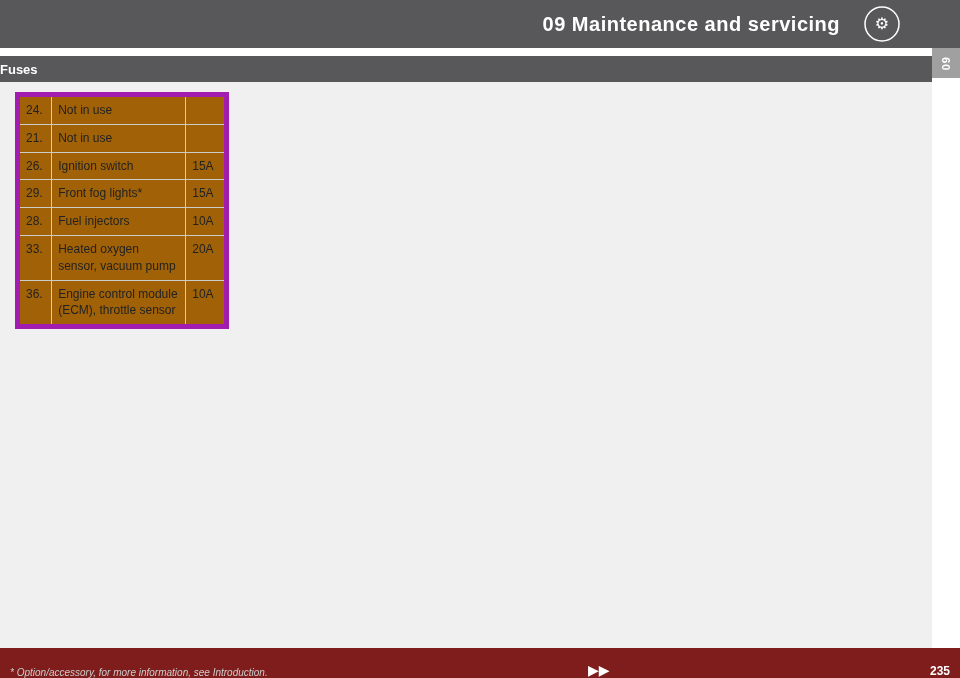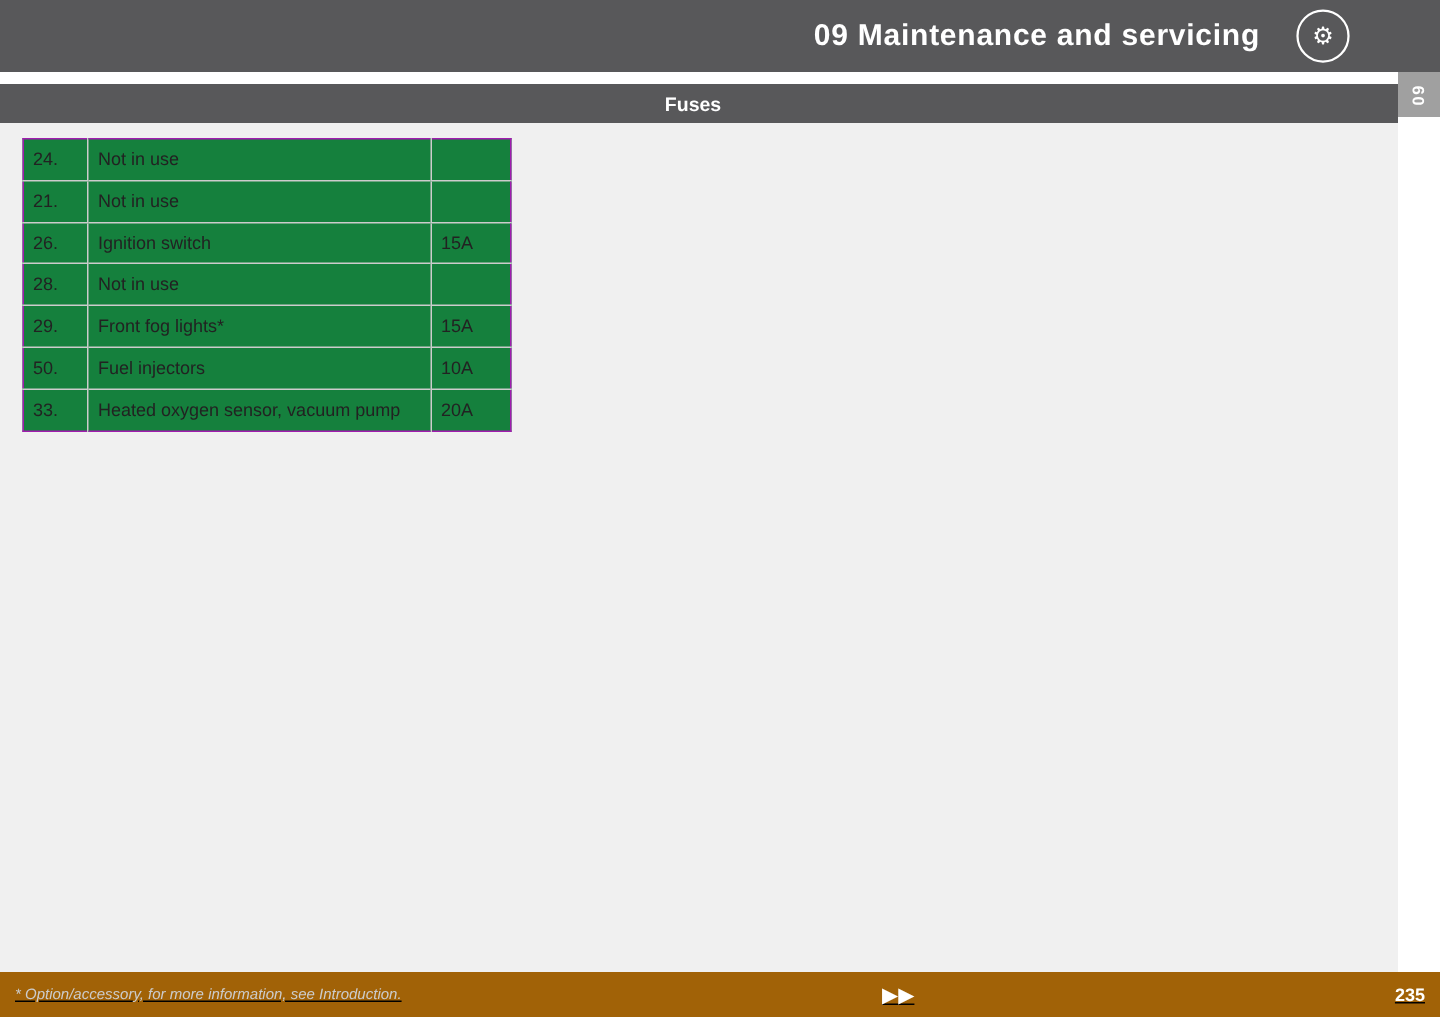--- a/index.html
+++ b/index.html
@@ -62,21 +62,21 @@
     
     .fuses-banner {
       position: absolute;
       top: 56px;
       left: 0;
       right: 28px;
       height: 26px;
       background: #58585a;
       display: flex;
       align-items: center;
-      justify-content: center;
+      justify-content: flex-start;
       padding-right: 8px;
     }
 
     .fuses-banner-title {
       color: #ffffff;
       font-size: 13px;
       font-weight: bold;
     }
 
     
@@ -86,23 +86,23 @@
       left: 0;
       right: 28px;
       bottom: 30px;
       background: #f0f0f0;
       padding: 10px 15px;
     }
 
     
     .fuse-table {
       border-collapse: collapse;
-      width: 326px;
-      background: #15803d;
-      border: 1px solid #a21caf;
+      width: 214px;
+      background: #a16207;
+      border: 5px solid #a21caf;
     }
 
     .fuse-table tr {
       border-bottom: 1px solid #cccccc;
     }
 
     .fuse-table tr:last-child {
       border-bottom: none;
     }
 
@@ -130,26 +130,25 @@
       text-align: left;
     }
 
     
     .footer {
       position: absolute;
       bottom: 0;
       left: 0;
       right: 0;
       height: 30px;
-      background: #a16207;
-      display: flex;
-      align-items: center;
+      background: #7f1d1d;
+      display: flex;
+      align-items: flex-end;
       justify-content: space-between;
       padding: 0 10px;
-      text-decoration: underline;
     }
 
     .footer-note {
       color: #cccccc;
       font-size: 10px;
       font-style: italic;
     }
 
     .footer-page {
       color: #ffffff;
@@ -199,38 +198,38 @@
           <td>21.</td>
           <td>Not in use</td>
           <td></td>
         </tr>
         <tr>
           <td>26.</td>
           <td>Ignition switch</td>
           <td>15A</td>
         </tr>
         <tr>
-          <td>28.</td>
-          <td>Not in use</td>
-          <td></td>
-        </tr>
-        <tr>
           <td>29.</td>
           <td>Front fog lights*</td>
           <td>15A</td>
         </tr>
         <tr>
-          <td>50.</td>
+          <td>28.</td>
           <td>Fuel injectors</td>
           <td>10A</td>
         </tr>
         <tr>
           <td>33.</td>
           <td>Heated oxygen sensor, vacuum pump</td>
           <td>20A</td>
+        </tr>
+        <tr>
+          <td>36.</td>
+          <td>Engine control module (ECM), throttle sensor</td>
+          <td>10A</td>
         </tr>
       </tbody>
   </table>
 </div>
 
 <div class="footer">
   <span class="footer-note">* Option/accessory, for more information, see Introduction.</span>
   <span class="footer-arrow">▶▶</span>
   <span class="footer-page">235</span>
 </div>

